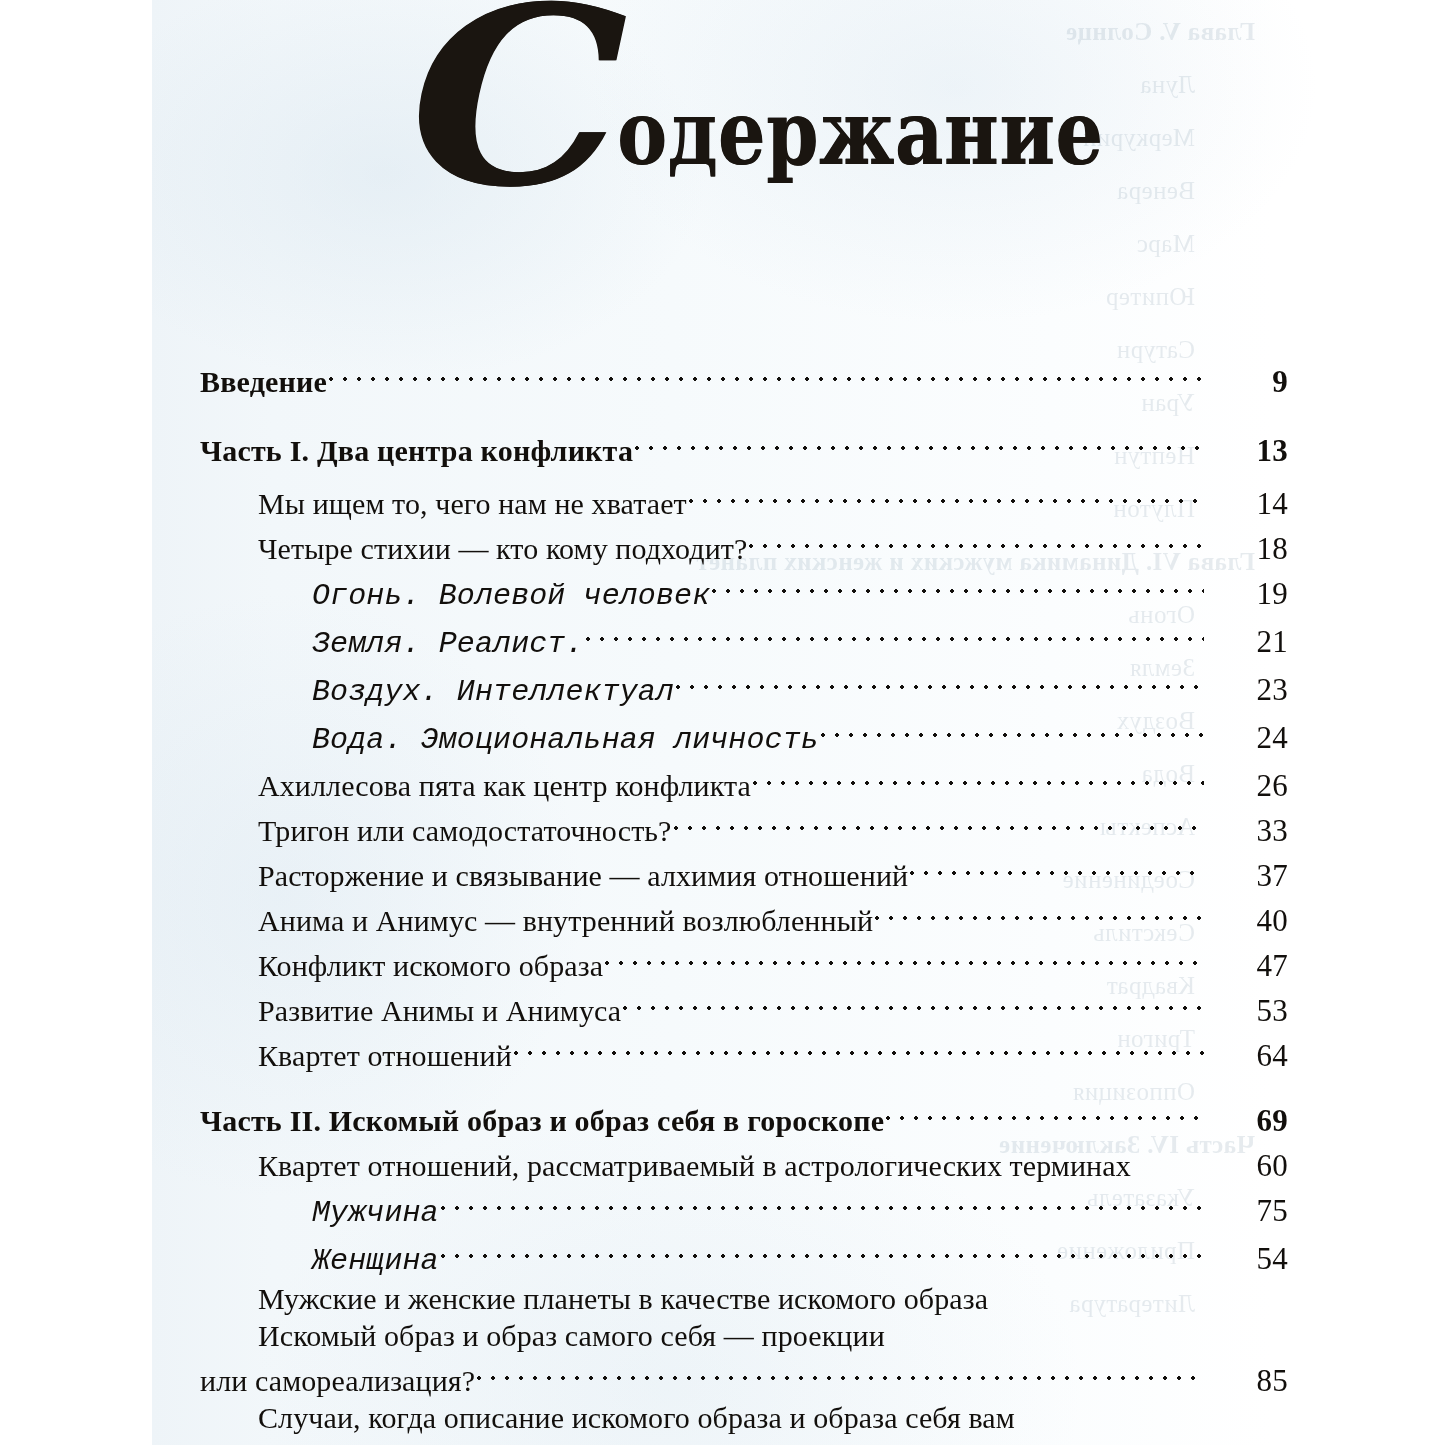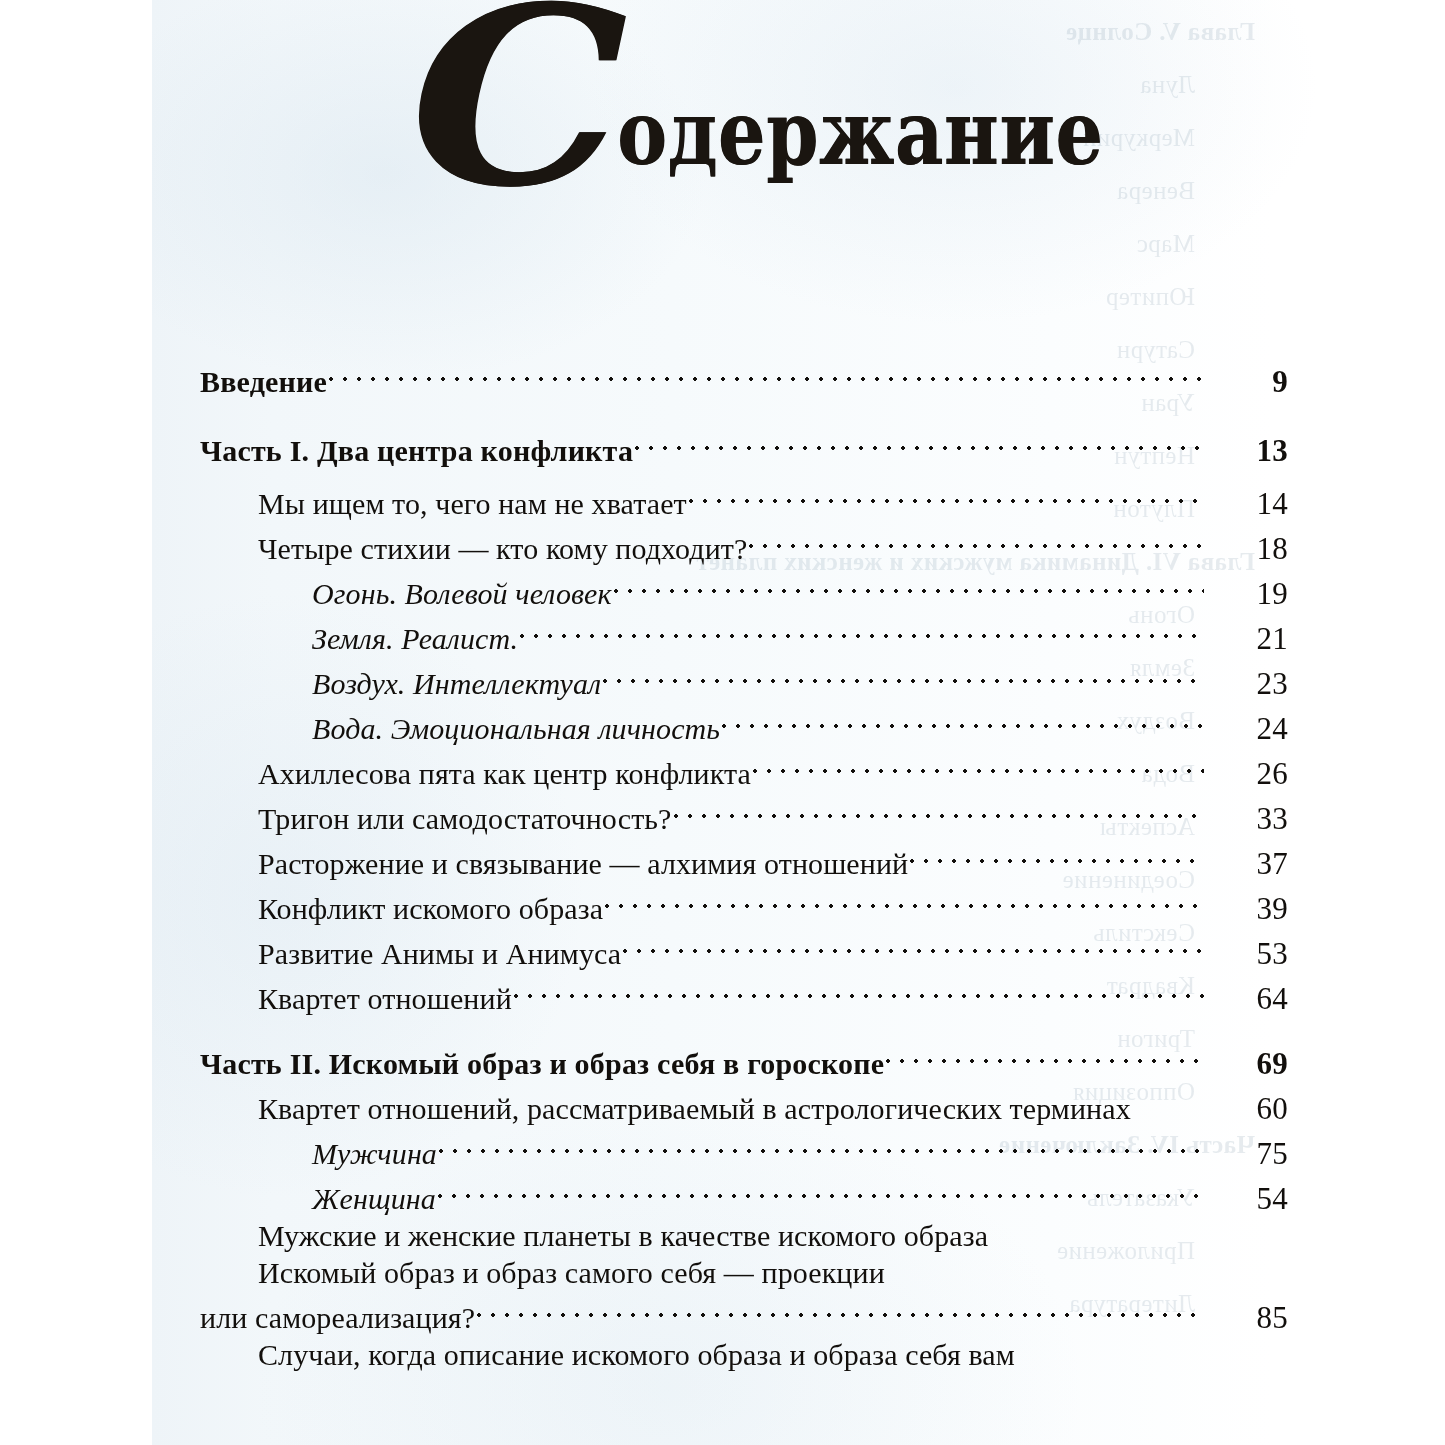--- a/index.html
+++ b/index.html
@@ -140,21 +140,21 @@
   }
 
   
   .lvl-part .label,
   .lvl-intro .label {
     font-weight: bold;
     font-size: 30px;
     letter-spacing: 0.2px;
   }
   .lvl-1 .label  { padding-left: 58px; }   
-  .lvl-2 .label  { padding-left: 112px; font-style: italic; }
+  .lvl-2 .label  { padding-left: 112px; font-style: italic; font-family: Liberation Mono, monospace; }
   .entry.noleader .label  { flex: 1 1 auto; }
 
   
   .entry.wrap .leader,
   .entry.wrap .pageno { visibility: hidden; }
 
   .leader {
     flex: 1 1 auto;
     min-width: 8px;
     position: relative;
@@ -279,23 +279,28 @@
         <span class="label">Тригон или самодостаточность?</span>
         <span class="leader"></span>
         <span class="pageno">33</span>
       </div>
       <div class="entry lvl-1">
         <span class="label">Расторжение и связывание — алхимия отношений</span>
         <span class="leader"></span>
         <span class="pageno">37</span>
       </div>
       <div class="entry lvl-1">
+        <span class="label">Анима и Анимус — внутренний возлюбленный</span>
+        <span class="leader"></span>
+        <span class="pageno">40</span>
+      </div>
+      <div class="entry lvl-1">
         <span class="label">Конфликт искомого образа</span>
         <span class="leader"></span>
-        <span class="pageno">39</span>
+        <span class="pageno">47</span>
       </div>
       <div class="entry lvl-1">
         <span class="label">Развитие Анимы и Анимуса</span>
         <span class="leader"></span>
         <span class="pageno">53</span>
       </div>
       <div class="entry lvl-1">
         <span class="label">Квартет отношений</span>
         <span class="leader"></span>
         <span class="pageno">64</span>

